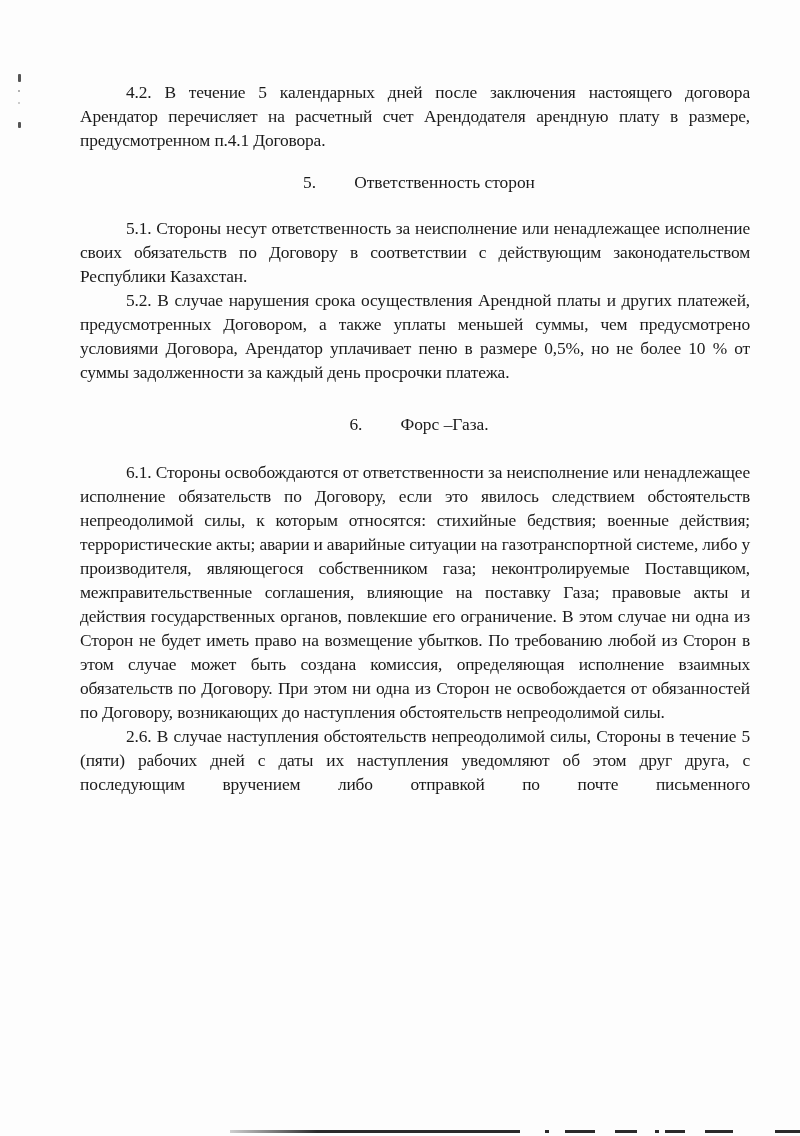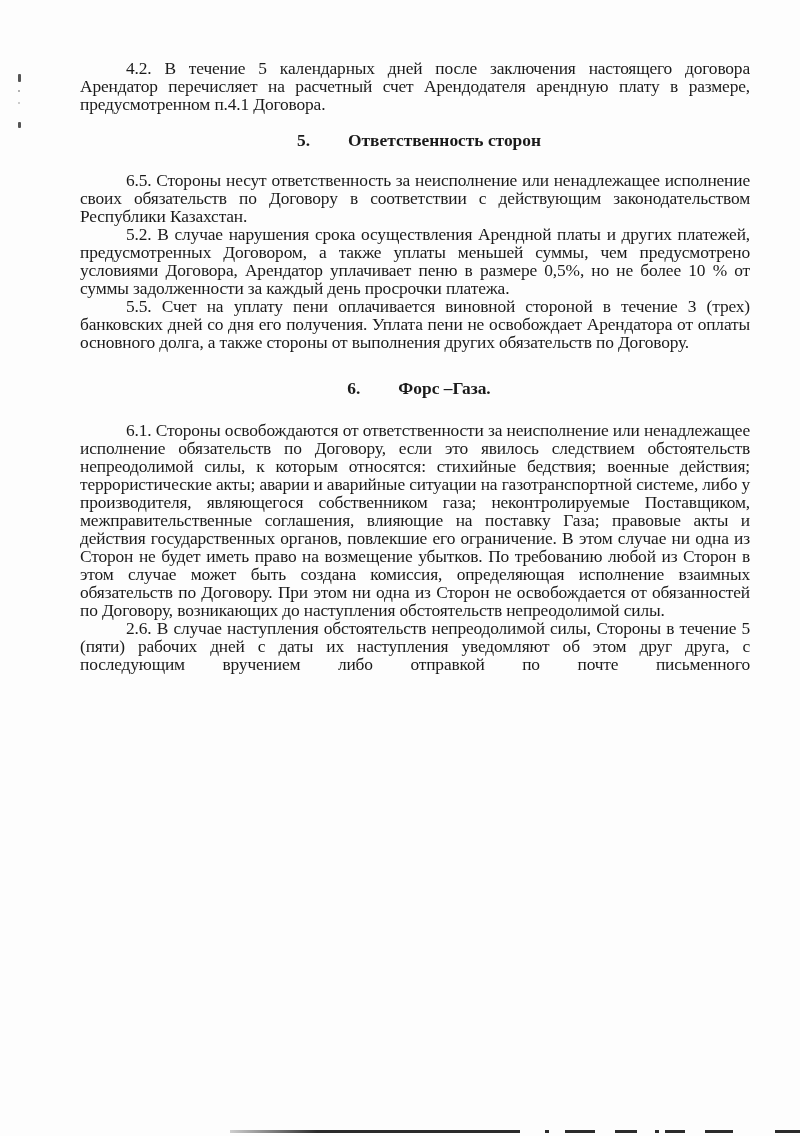--- a/index.html
+++ b/index.html
@@ -17,34 +17,34 @@
     }
     .page {
       position: absolute;
       left: 0; top: 0;
       width: 800px; height: 1136px;
       background: #fdfdfd;
     }
     .content {
       position: absolute;
       left: 80px;
-      top: 59px;
+      top: 80px;
       width: 670px;
       font-size: 17.4px;
-      line-height: 18px;
+      line-height: 24px;
     }
     .para {
       margin: 0;
       text-align: justify;
       text-indent: 46px;
       letter-spacing: -0.15px;
     }
     .section-heading {
       text-align: center;
-      font-weight: bold;
+      font-weight: normal;
       margin: 0;
       font-size: 17.4px;
       padding-left: 8px;
     }
     .section-heading .h-num {
       display: inline-block;
       margin-right: 38px;
     }
     .gap-before-h5 { height: 18px; }
     .gap-after-h5 { height: 22px; }
@@ -90,23 +90,22 @@
   <div class="content">
 
     <p class="para">4.2.  В течение 5 календарных дней после заключения настоящего договора Арендатор перечисляет на расчетный счет Арендодателя арендную плату в размере, предусмотренном п.4.1 Договора.</p>
 
     <div class="gap-before-h5"></div>
     <h2 class="section-heading">
       <span class="h-num">5.</span><span>Ответственность сторон</span>
     </h2>
     <div class="gap-after-h5"></div>
 
-    <p class="para">6.5.  Стороны несут ответственность за неисполнение или ненадлежащее исполнение своих обязательств по Договору в соответствии с действующим законодательством Республики Казахстан.</p>
+    <p class="para">5.1.  Стороны несут ответственность за неисполнение или ненадлежащее исполнение своих обязательств по Договору в соответствии с действующим законодательством Республики Казахстан.</p>
     <p class="para">5.2.  В случае нарушения срока осуществления Арендной платы и других платежей, предусмотренных Договором, а также уплаты меньшей суммы, чем предусмотрено условиями Договора, Арендатор уплачивает пеню в размере 0,5%, но не более 10 % от суммы задолженности за каждый день просрочки платежа.</p>
-    <p class="para">5.5.   Счет на уплату пени оплачивается виновной стороной в течение 3 (трех) банковских дней со дня его получения. Уплата пени не освобождает Арендатора от оплаты основного долга, а также стороны от выполнения других обязательств по Договору.</p>
 
     <div class="gap-before-h6"></div>
     <h2 class="section-heading">
       <span class="h-num">6.</span><span>Форс –Газа.</span>
     </h2>
     <div class="gap-after-h6"></div>
 
     <p class="para">6.1. Стороны освобождаются от  ответственности  за неисполнение или ненадлежащее исполнение обязательств по Договору, если это явилось следствием обстоятельств непреодолимой силы, к которым относятся: стихийные бедствия; военные действия; террористические акты; аварии и аварийные ситуации на газотранспортной системе, либо у производителя, являющегося собственником газа; неконтролируемые Поставщиком, межправительственные соглашения, влияющие на поставку Газа; правовые акты и действия государственных органов, повлекшие его ограничение. В этом случае ни одна из Сторон не будет иметь право на возмещение убытков. По требованию любой из Сторон в этом случае может быть создана комиссия, определяющая исполнение взаимных обязательств по Договору. При этом ни одна из Сторон не освобождается от обязанностей по Договору, возникающих до наступления обстоятельств непреодолимой силы.</p>
     <p class="para" style="text-align-last: justify;">2.6. В случае наступления обстоятельств непреодолимой силы, Стороны в течение 5 (пяти) рабочих дней с даты их наступления уведомляют об этом друг друга, с последующим вручением либо отправкой по почте письменного</p>
   </div>

